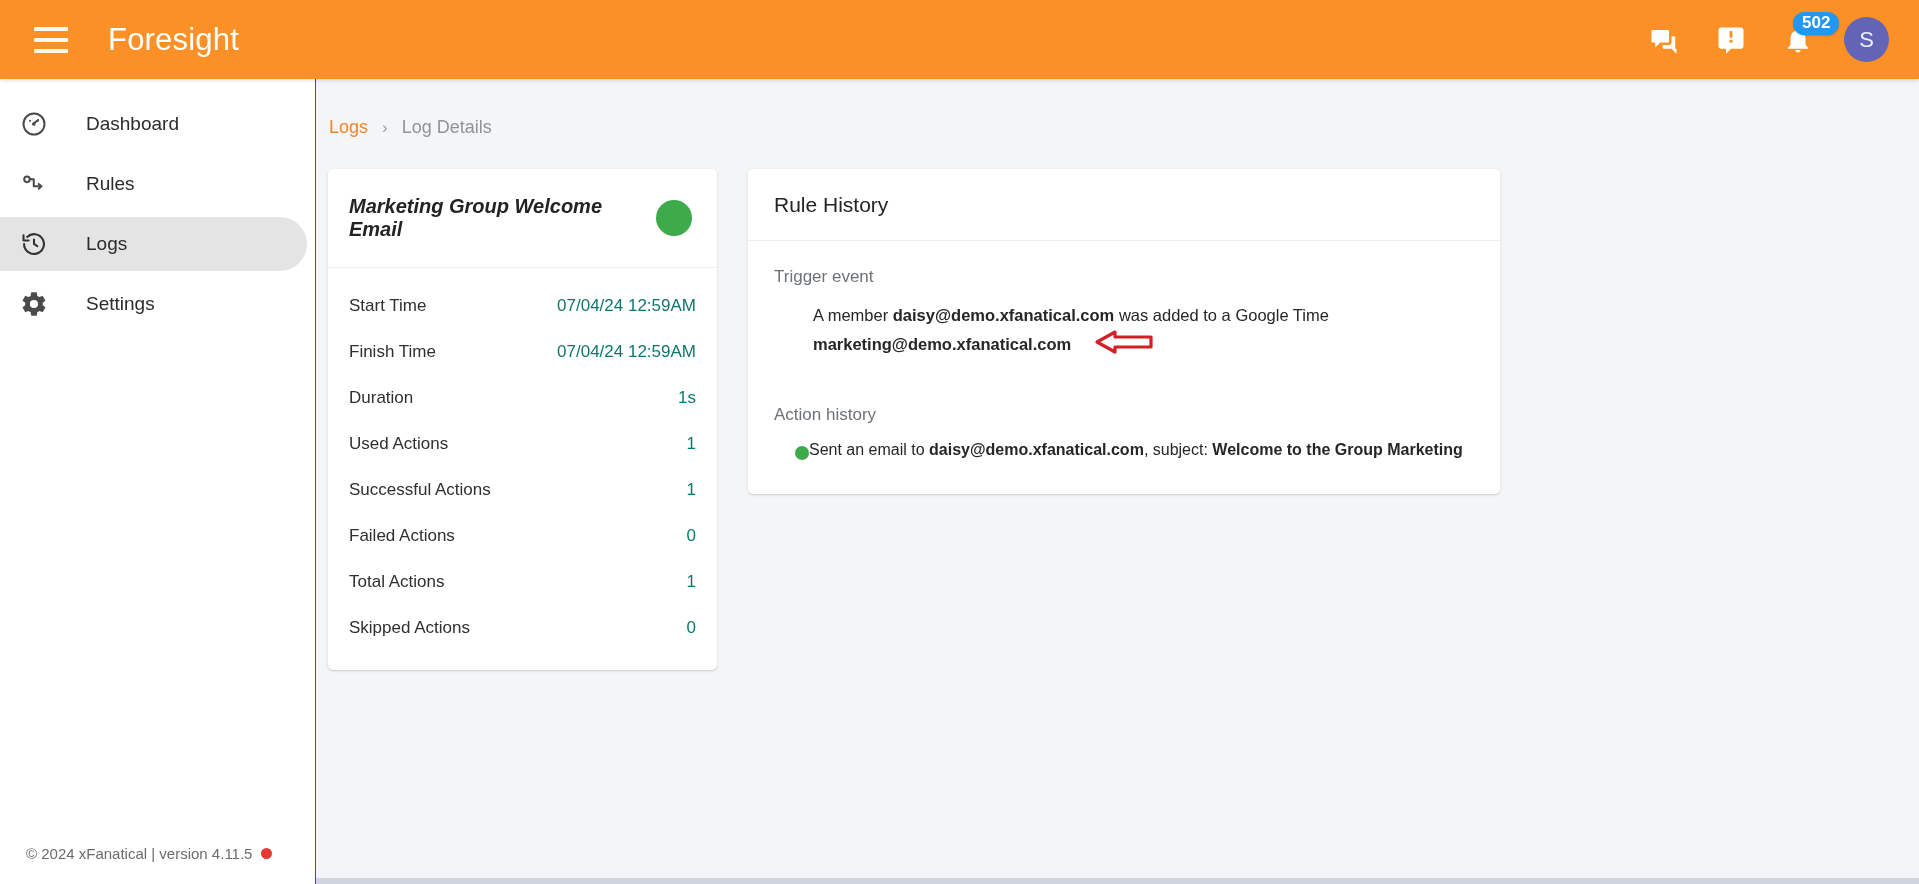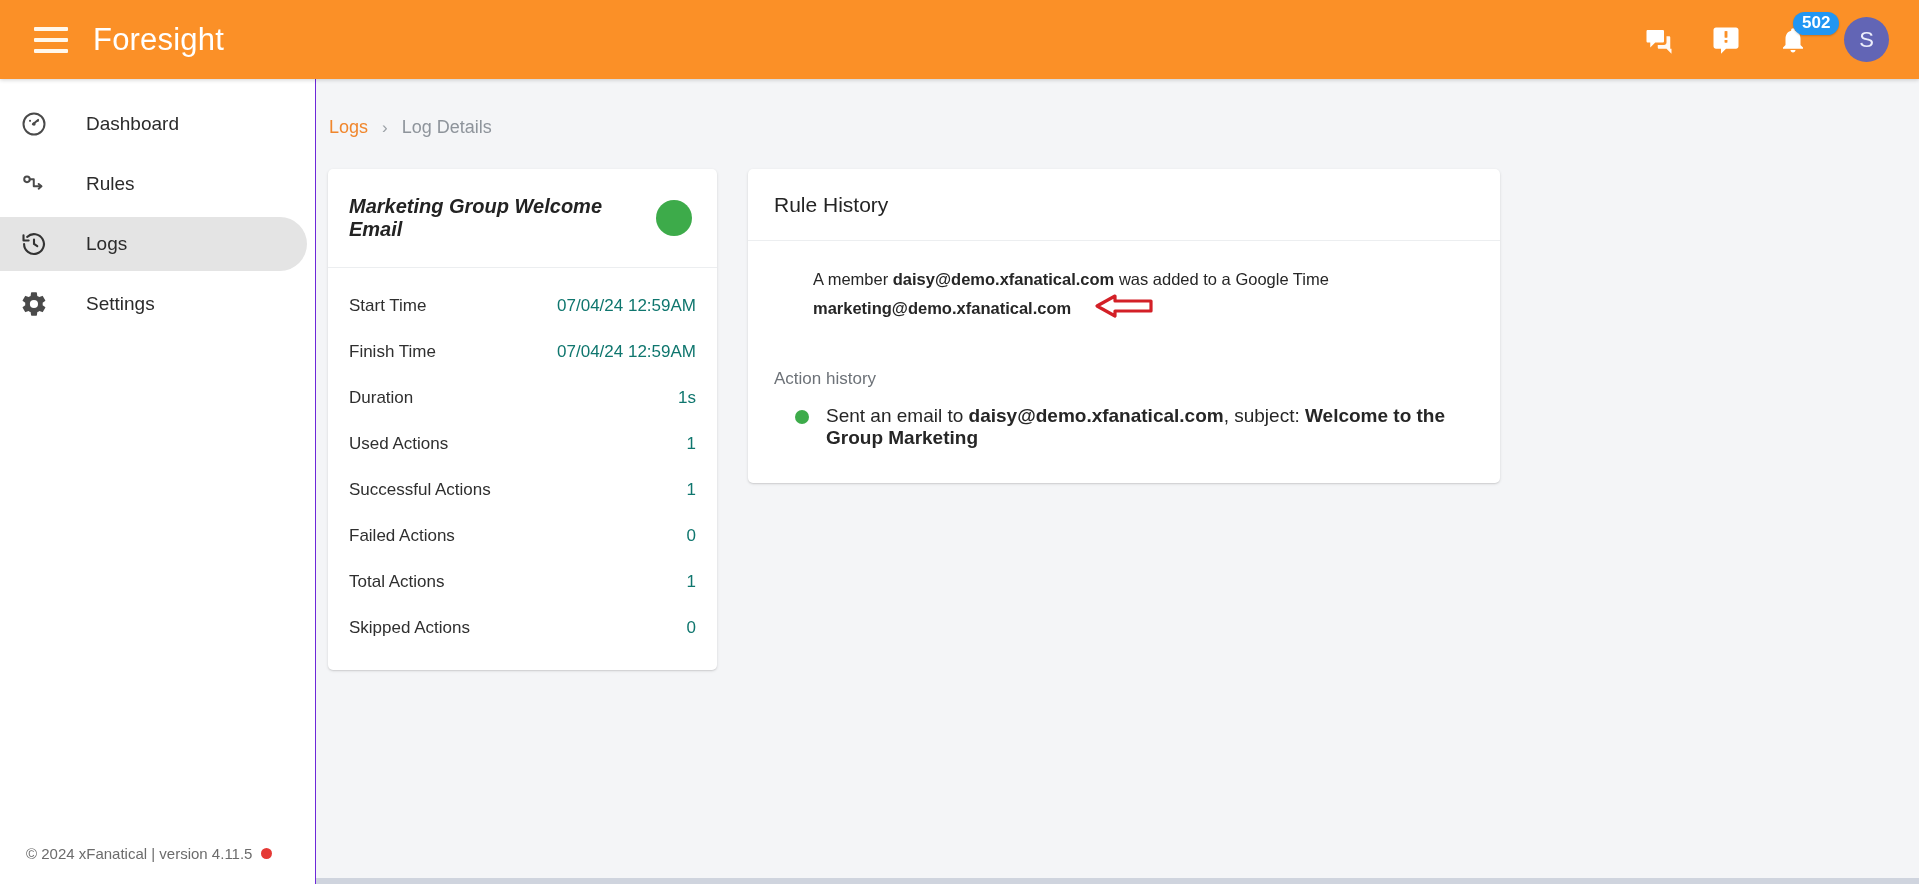--- a/index.html
+++ b/index.html
@@ -19,29 +19,29 @@
     box-shadow: 0 1px 4px rgba(0,0,0,.18);
     z-index: 20;
   }
   .hamburger {
     width: 34px; height: 26px; margin-left: 34px;
     display: flex; flex-direction: column; justify-content: space-between;
     cursor: pointer;
   }
   .hamburger span { display: block; height: 4px; border-radius: 1px; background: #fff7ec; }
   .brand {
-    margin-left: 25px; color: #ffffff;
+    margin-left: 40px; color: #ffffff;
     font-size: 31px; font-weight: 400; letter-spacing: .2px;
   }
   .topbar-right {
     margin-left: auto; display: flex; align-items: center; gap: 27px;
     padding-right: 30px;
   }
   .ticon { position: relative; width: 40px; height: 40px; cursor: pointer;
-           display: flex; align-items: center; justify-content: center; }
+           display: flex; align-items: center; justify-content: flex-end; }
   .ticon svg { display: block; }
   .badge {
     position: absolute; top: -8px; left: 20px;
     background: #2196f3; color: #fff;
     font-size: 17px; font-weight: 700;
     border-radius: 12px; padding: 2px 9px 3px;
     line-height: 1.1;
     box-shadow: 0 1px 2px rgba(0,0,0,.2);
   }
   .avatar {
@@ -140,22 +140,22 @@
   .history-body { padding: 26px 26px 34px; }
   .section-label { font-size: 17px; color: #6d7278; margin-bottom: 16px; }
   .event-line {
     padding-left: 39px; font-size: 16.5px; color: #262626; line-height: 1.55;
     max-width: 700px;
   }
   .event-line b { font-weight: 700; }
   .arrow-wrap { display: inline-block; vertical-align: middle; margin-left: 22px; }
   .spacer { height: 43px; }
   .action-item {
-    display: flex; align-items: flex-start; gap: 17px;
-    padding-left: 21px; font-size: 19px; color: #262626;
+    display: flex; align-items: flex-start; 
+    padding-left: 21px; font-size: 16px; color: #262626;
   }
   .action-dot {
     width: 14px; height: 14px; border-radius: 50%; background: #3dab4a;
     margin-top: 5px; flex: 0 0 auto;
   }
   .action-text b { font-weight: 700; }
 
   .scrollbar-bottom {
     position: absolute; left: 0; bottom: 0; width: 1919px; height: 6px;
     background: #cfd4de;
@@ -299,20 +299,21 @@
             <span class="stat-label">Skipped Actions</span>
             <span class="stat-value">0</span>
           </div>
         </div>
       </div>
 
       <div class="card history">
         <div class="history-head">Rule History</div>
         <div class="history-body">
 
+          <div class="section-label">Trigger event</div>
 
           <div class="event-line">
             <span>A member </span><b>daisy@demo.xfanatical.com</b><span> was added to a Google Time </span><b>marketing@demo.xfanatical.com</b><span class="arrow-wrap">
               <svg width="62" height="26" viewBox="0 0 62 26">
                 <path d="M22 3 L4 13 L22 23 L22 18 L58 18 L58 8 L22 8 Z" fill="#ffffff" stroke="#d32027" stroke-width="3.2" stroke-linejoin="round"></path>
               </svg>
             </span>
           </div>
 
           <div class="spacer"></div>

